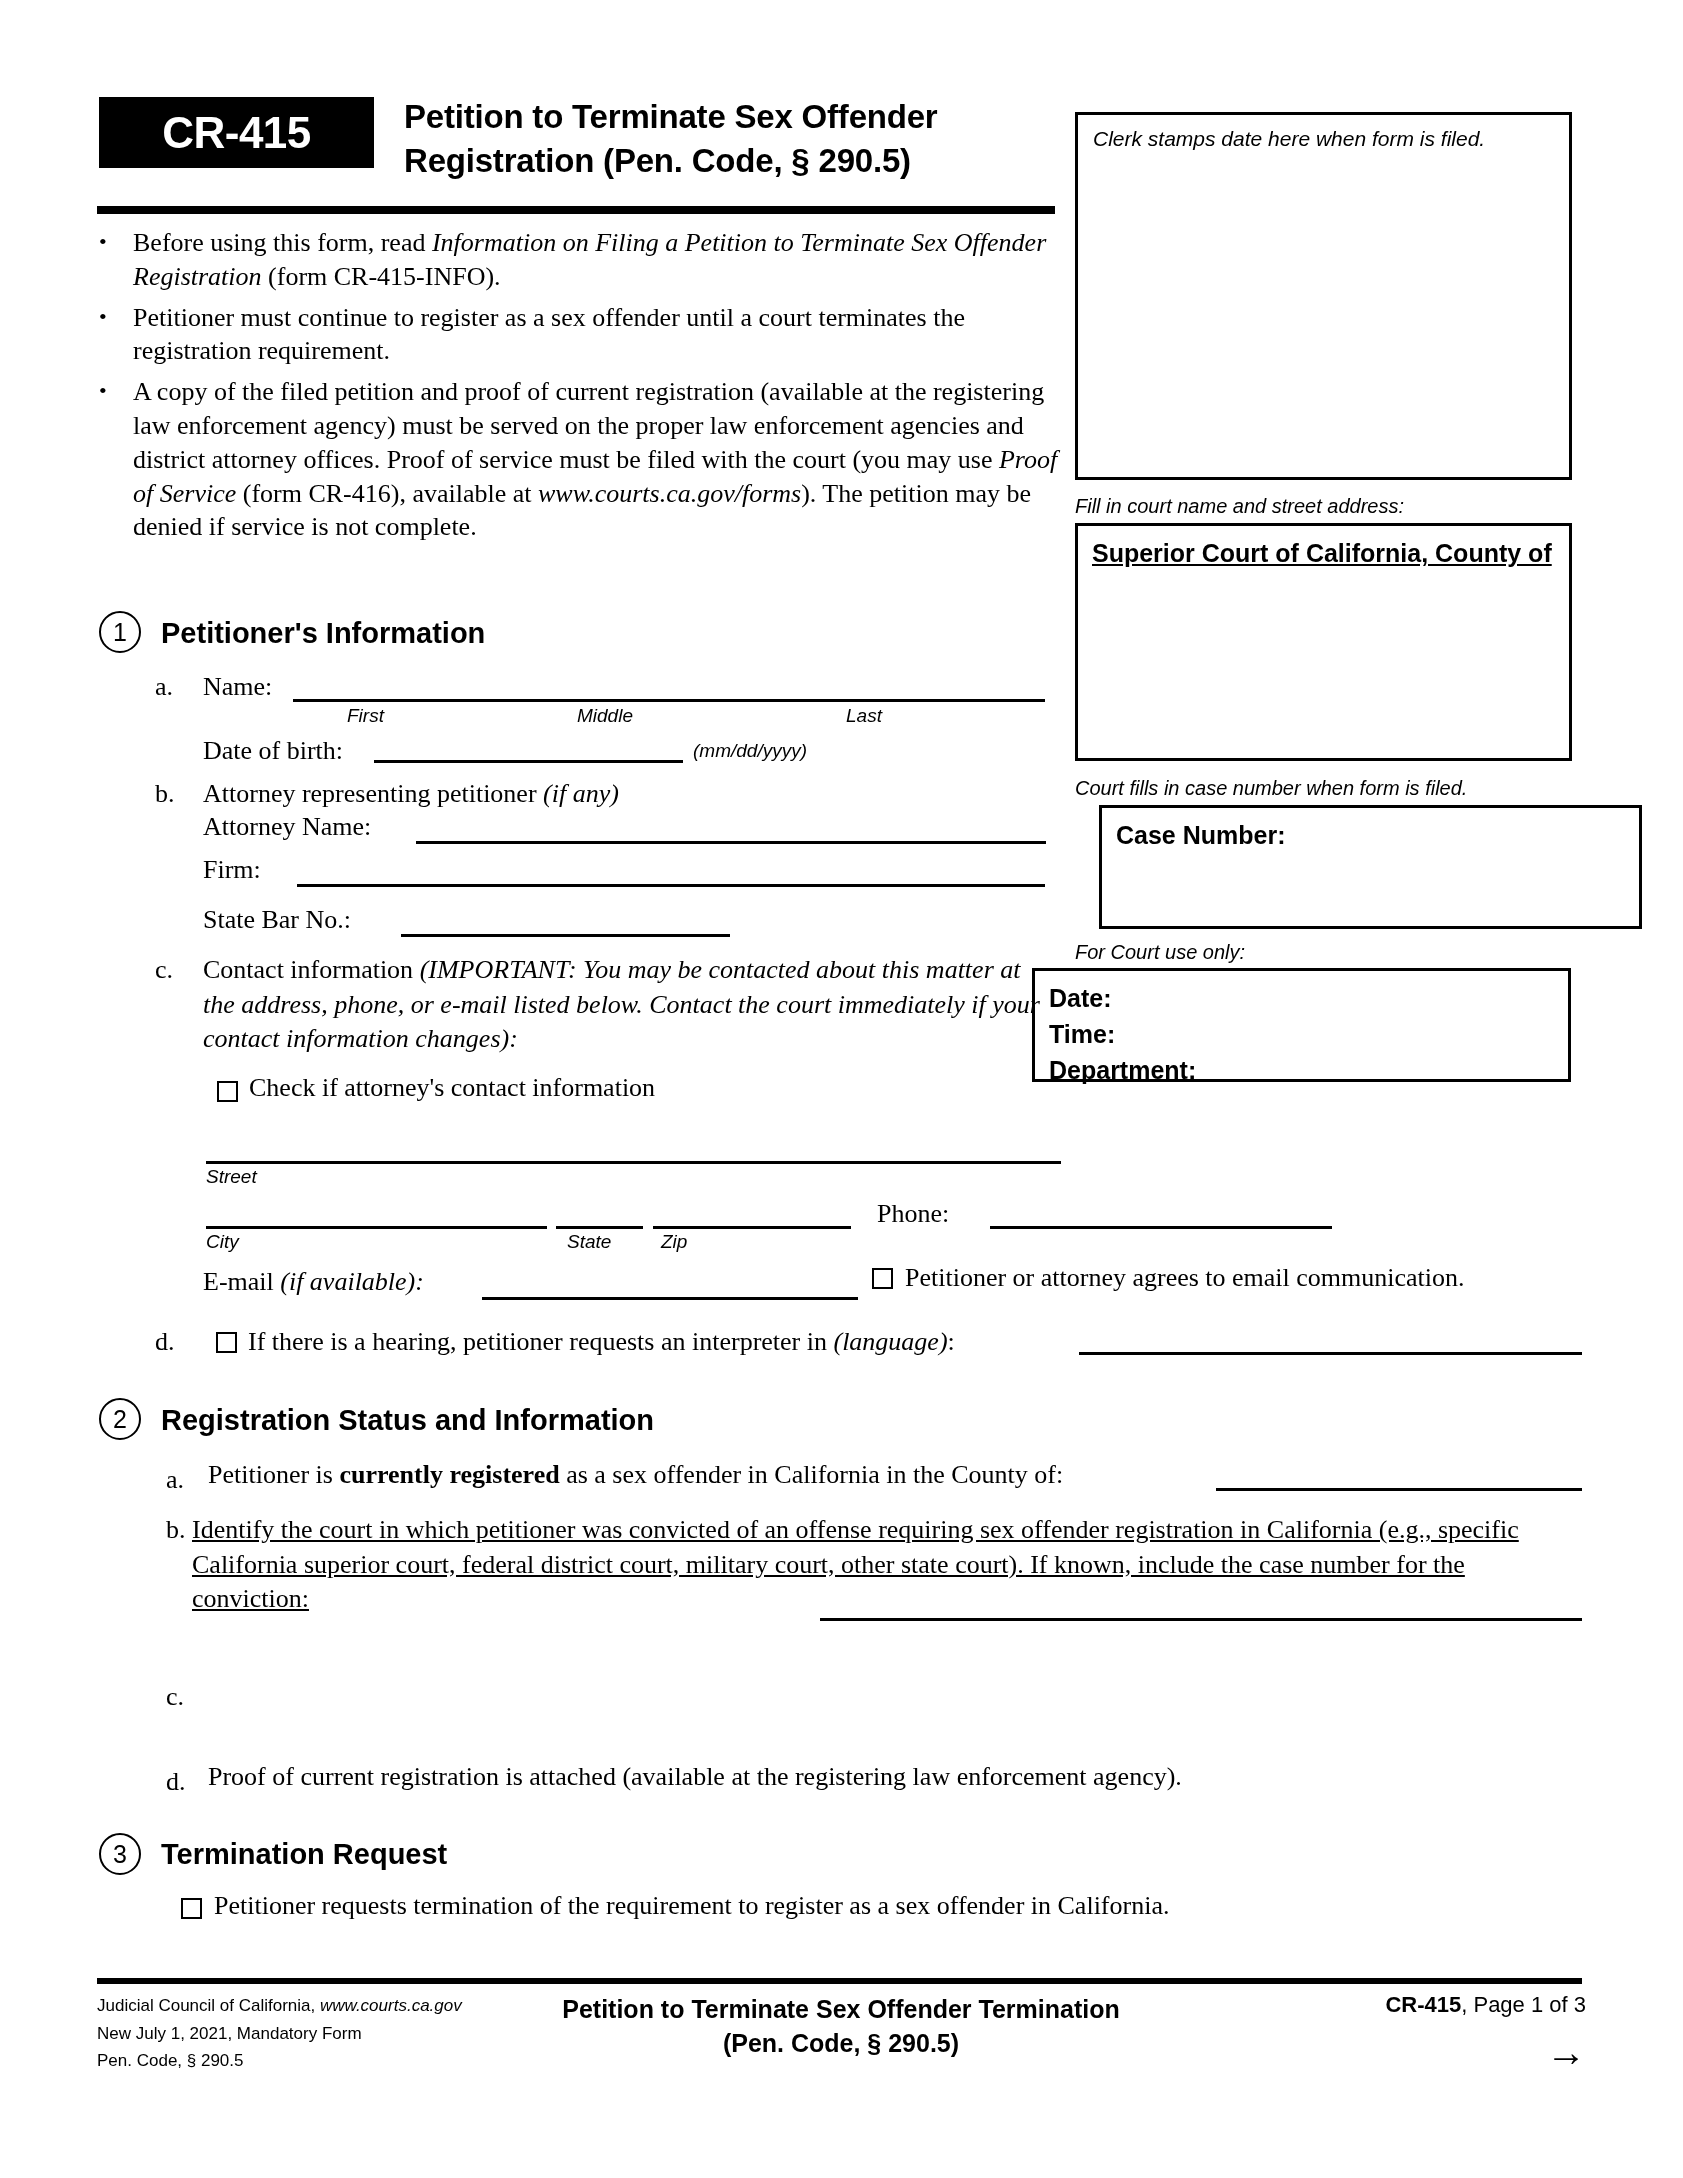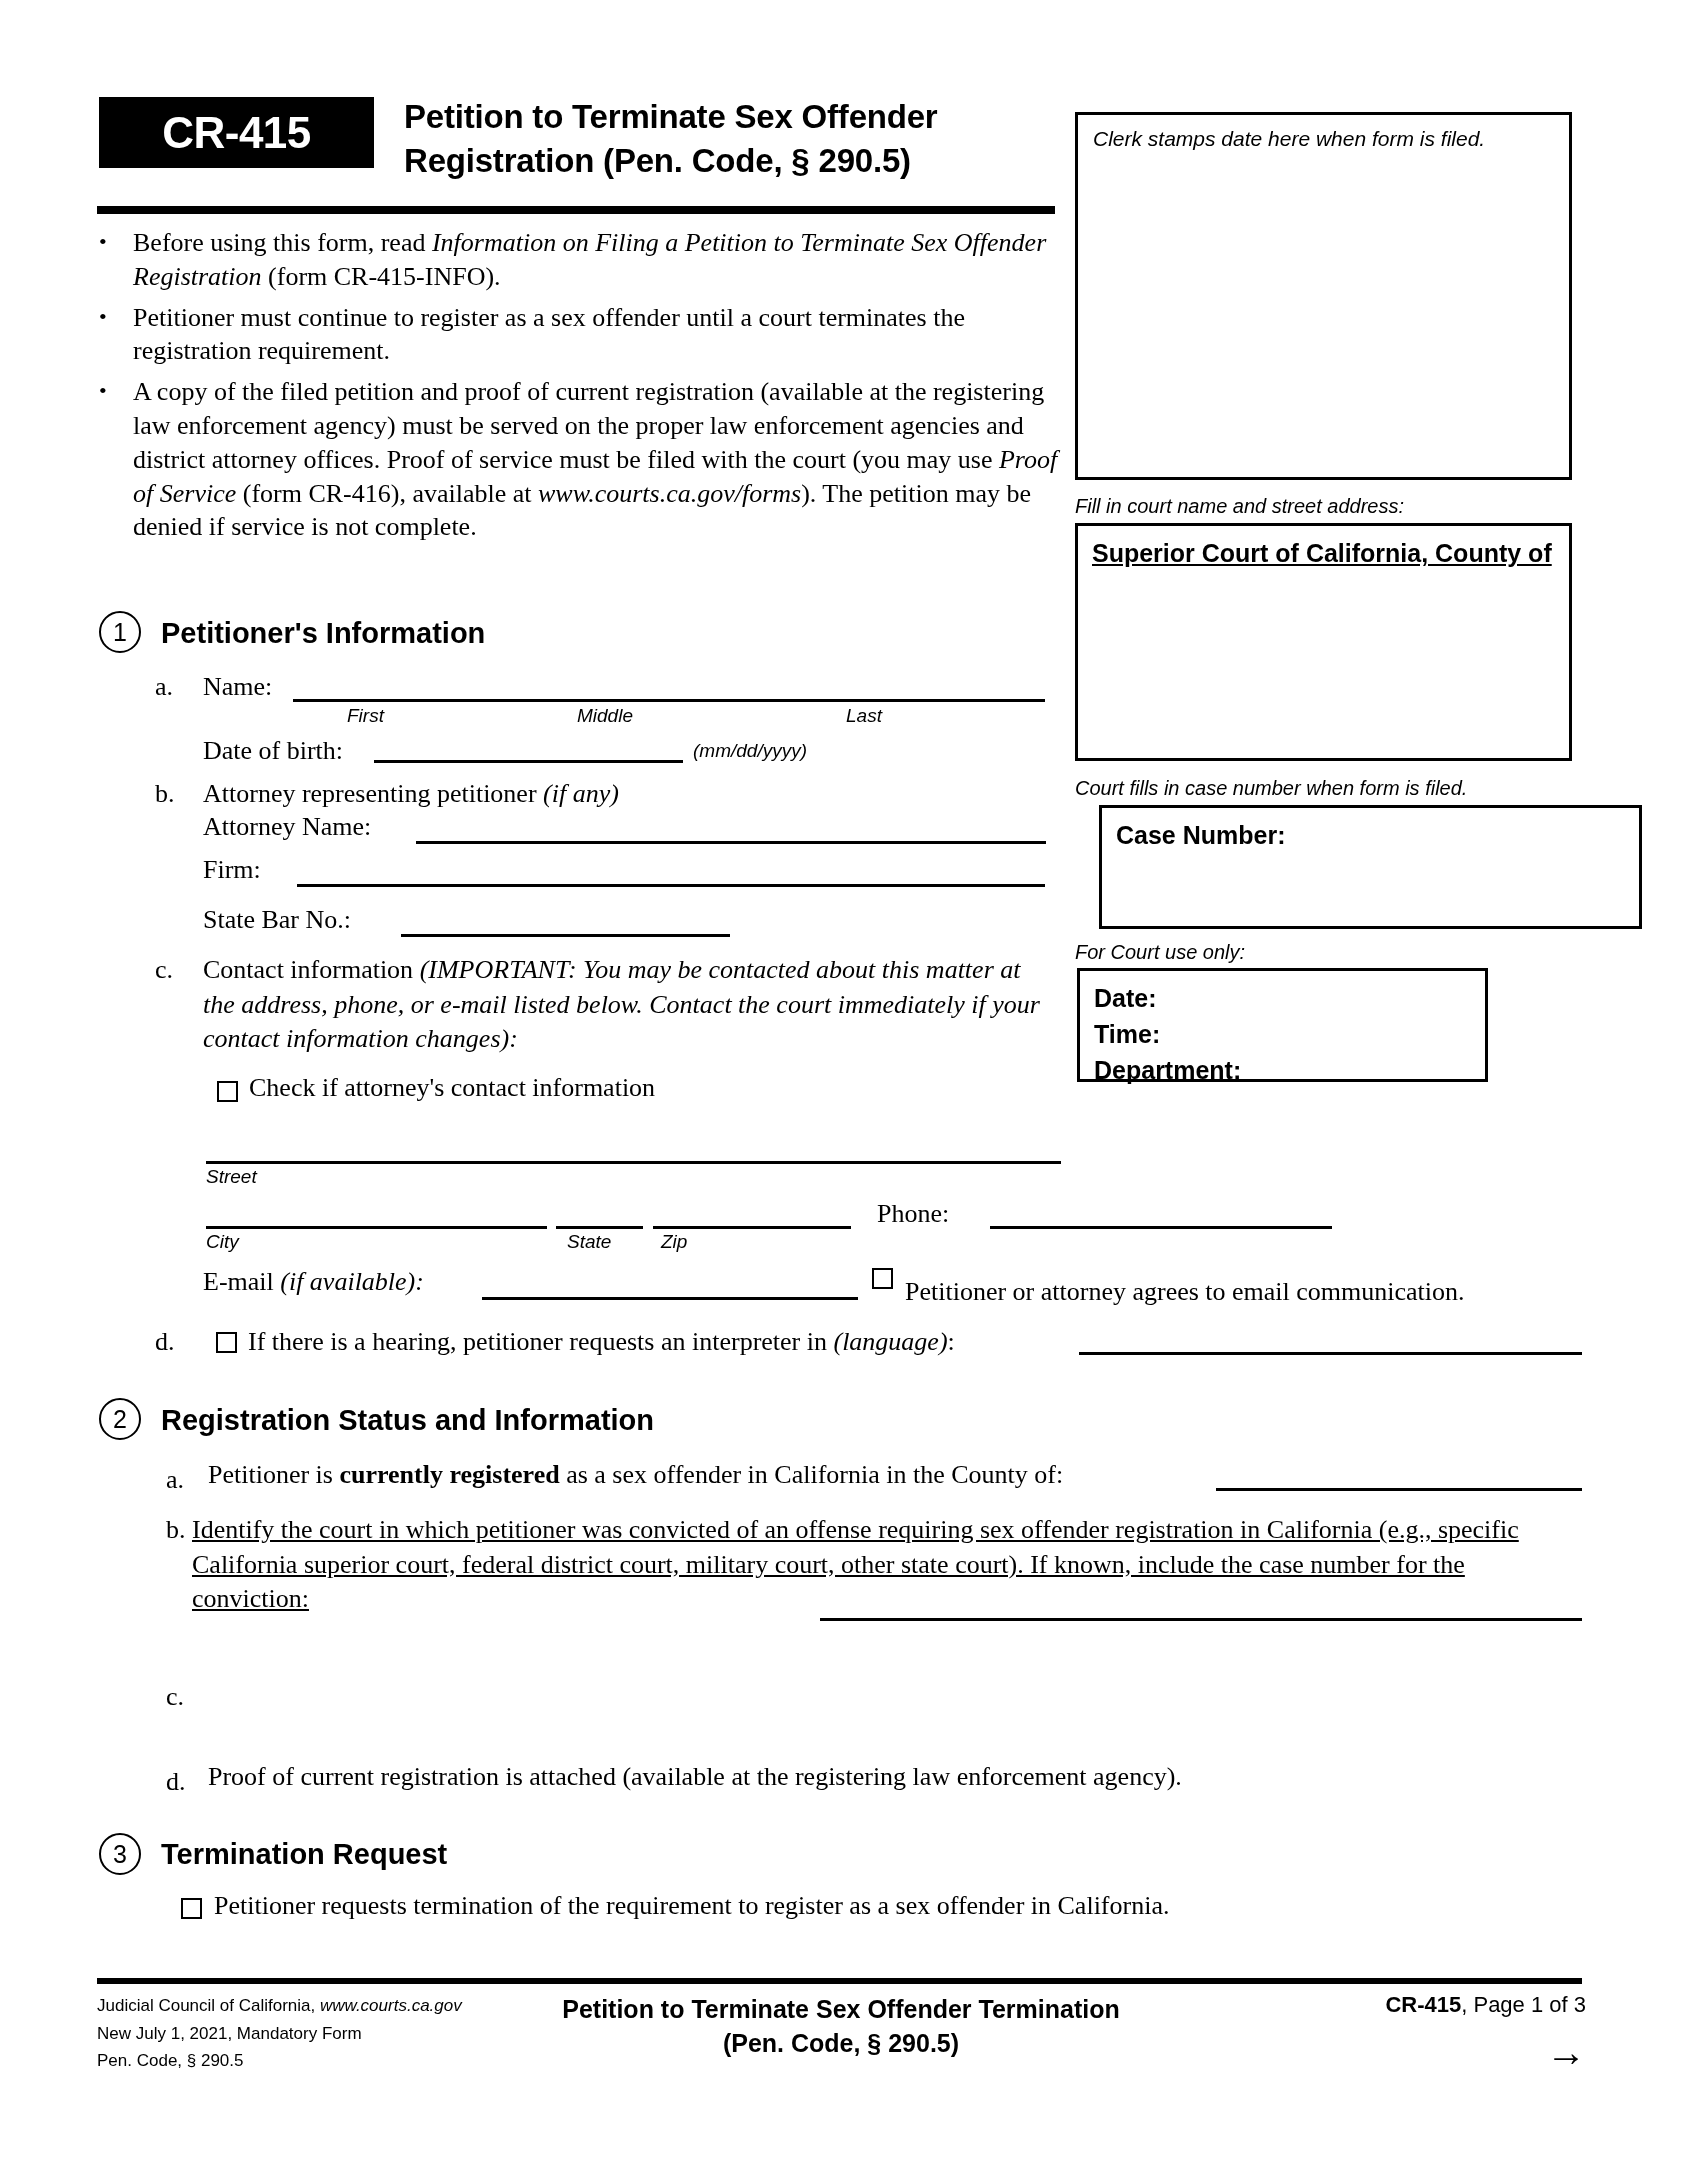--- a/index.html
+++ b/index.html
@@ -236,21 +236,21 @@
   <div class="rbox" style="left:1075px; top:523px; width:497px; height:238px;text-decoration:underline;">
     <div class="rbox-inner">Superior Court of California, County of</div>
   </div>
 
   <div class="caption-label" style="left:1075px; top:777px;">Court fills in case number when form is filed.</div>
   <div class="rbox" style="left:1075px; top:805px; width:543px; height:124px;margin-left:24px;">
     <div class="rbox-inner">Case Number:</div>
   </div>
 
   <div class="caption-label" style="left:1075px; top:941px;">For Court use only:</div>
-  <div class="rbox" style="left:1077px; top:968px; width:411px; height:114px;">
+  <div class="rbox" style="left:1032px; top:968px; width:539px; height:114px;">
     <div class="rbox-inner">
       <div>Date:</div>
       <div>Time:</div>
       <div>Department:</div>
     </div>
   </div>
 
   <div class="sec-circle" style="left:99px; top:611px;">1</div>
   <div class="sec-head" style="left:161px; top:617px;">Petitioner's Information</div>
 
@@ -297,21 +297,21 @@
   <div class="abs small-italic" style="left:661px; top:1231px;">Zip</div>
 
   <div class="abs txt" style="left:877px; top:1197px;">Phone:</div>
   <div class="rule" style="left:990px; top:1226px; width:342px;"></div>
 
   <div class="abs txt" style="left:203px; top:1265px;">
     <span>E-mail </span><span class="it">(if available):</span>
   </div>
   <div class="rule" style="left:482px; top:1297px; width:376px;"></div>
   <div class="cbox" style="left:872px; top:1268px;"></div>
-  <div class="abs txt" style="left:905px; top:1261px;margin-top:14px;">Petitioner or attorney agrees to email communication.</div>
+  <div class="abs txt" style="left:905px; top:1261px;">Petitioner or attorney agrees to email communication.</div>
 
   <div class="abs txt" style="left:155px; top:1325px;">d.</div>
   <div class="cbox" style="left:216px; top:1332px;"></div>
   <div class="abs txt" style="left:248px; top:1325px;">
     <span>If there is a hearing, petitioner requests an interpreter in </span><span class="it">(language)</span><span>:</span>
   </div>
   <div class="rule" style="left:1079px; top:1352px; width:503px;"></div>
 
   <div class="sec-circle" style="left:99px; top:1398px;">2</div>
   <div class="sec-head" style="left:161px; top:1404px;">Registration Status and Information</div>

